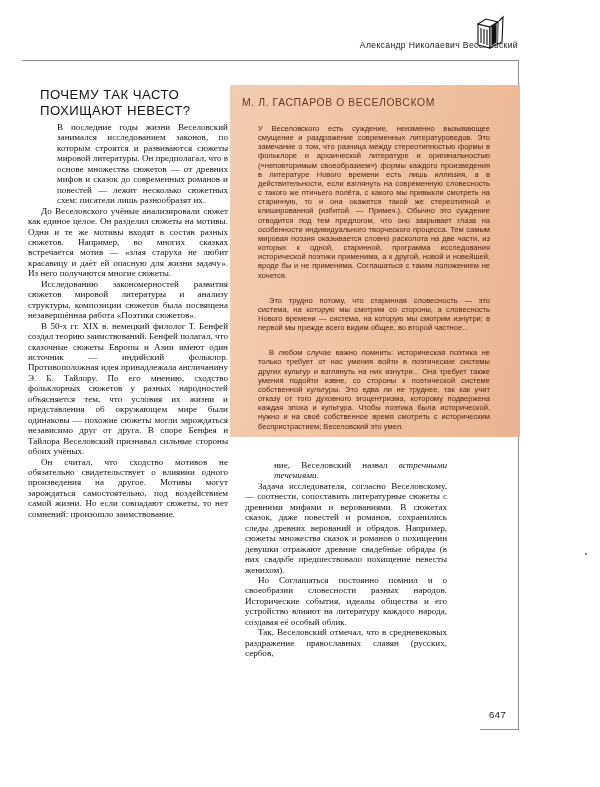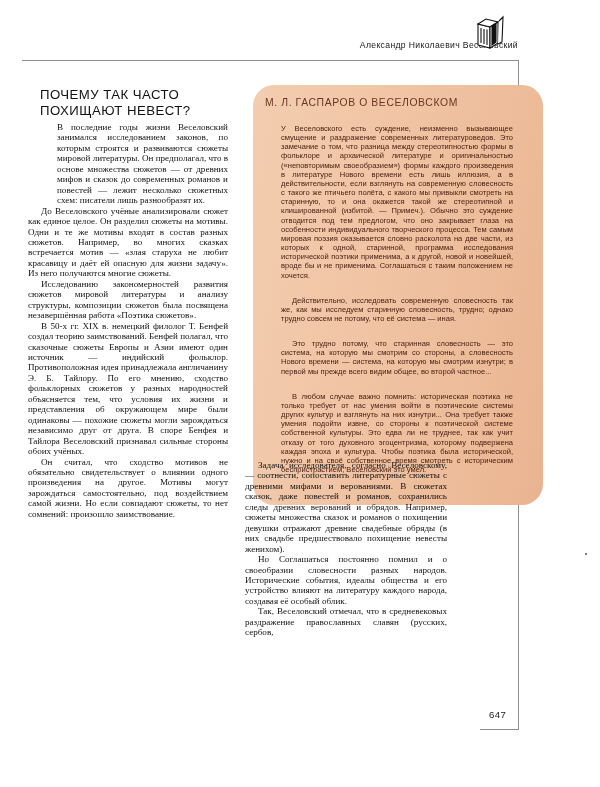--- a/index.html
+++ b/index.html
@@ -102,29 +102,28 @@
     font-size: 13.2px;
     line-height: 16.5px;
     letter-spacing: 0.45px;
     color: #121212;
     font-weight: 400;
   }
 
   
   .infobox {
     position: absolute;
-    left: 253px;
+    left: 230px;
     top: 85px;
     width: 290px;
-    height: 420px;
+    height: 352px;
     background: linear-gradient(100deg, #f3cdb0 0%, #f0c4a4 42%, #edbb98 78%, #e9b391 100%);
     box-sizing: border-box;
     padding: 12px 14px 10px 12px;
     overflow: hidden;
-    border-radius: 21px;
   }
   .infobox-title {
     font-family: "Liberation Sans", sans-serif;
     font-size: 10.4px;
     letter-spacing: 0.6px;
     color: #6c3524;
     margin: 0 0 9px 0;
     white-space: nowrap;
   }
   .infobox-body {
@@ -193,27 +192,27 @@
     <p>До Веселовского учёные анализировали сюжет как единое целое. Он разделил сюжеты на мотивы. Одни и те же мотивы входят в состав разных сюжетов. Например, во многих сказках встречается мотив — «злая старуха не любит красавицу и даёт ей опасную для жизни задачу». Из него получаются многие сюжеты.</p>
     <p>Исследованию закономерностей развития сюжетов мировой литературы и анализу структуры, композиции сюжетов была посвящена незавершённая работа «Поэтика сюжетов».</p>
     <p>В 50-х гг. XIX в. немецкий филолог Т. Бенфей создал теорию заимствований. Бенфей полагал, что сказочные сюжеты Европы и Азии имеют один источник — индийский фольклор. Противоположная идея принадлежала англичанину Э. Б. Тайлору. По его мнению, сходство фольклорных сюжетов у разных народностей объясняется тем, что условия их жизни и представления об окружающем мире были одинаковы — похожие сюжеты могли зарождаться независимо друг от друга. В споре Бенфея и Тайлора Веселовский признавал сильные стороны обоих учёных.</p>
     <p>Он считал, что сходство мотивов не обязательно свидетельствует о влиянии одного произведения на другое. Мотивы могут зарождаться самостоятельно, под воздействием самой жизни. Но если совпадают сюжеты, то нет сомнений: произошло заимствование.</p>
   </div>
 
   <aside class="infobox">
     <div class="infobox-title">М. Л. ГАСПАРОВ О ВЕСЕЛОВСКОМ</div>
     <div class="infobox-body">
       <p class="noindent">У Веселовского есть суждение, неизменно вызывающее смущение и раздражение современных литературоведов. Это замечание о том, что разница между стереотипностью формы в фольклоре и архаической литературе и оригинальностью («неповторимым своеобразием») формы каждого произведения в литературе Нового времени есть лишь иллюзия, а в действительности, если взглянуть на современную словесность с такого же птичьего полёта, с какого мы привыкли смотреть на старинную, то и она окажется такой же стереотипной и клишированной (избитой. — Примеч.). Обычно это суждение отводится под тем предлогом, что оно закрывает глаза на особенности индивидуального творческого процесса. Тем самым мировая поэзия оказывается словно расколота на две части, из которых к одной, старинной, программа исследования исторической поэтики применима, а к другой, новой и новейшей, вроде бы и не применима. Соглашаться с таким положением не хочется.</p>
-      <p>Действительно, исследовать современную словесность так же, как мы исследуем старинную словесность, трудно; однако трудно совсем не потому, что её система — иная.</p>
       <p>Это трудно потому, что старинная словесность — это система, на которую мы смотрим со стороны, а словесность Нового времени — система, на которую мы смотрим изнутри; в первой мы прежде всего видим общее, во второй частное...</p>
       <p>В любом случае важно помнить: историческая поэтика не только требует от нас умения войти в поэтические системы других культур и взглянуть на них изнутри... Она требует также умения подойти извне, со стороны к поэтической системе собственной культуры. Это едва ли не труднее, так как учит отказу от того духовного эгоцентризма, которому подвержена каждая эпоха и культура. Чтобы поэтика была исторической, нужно и на своё собственное время смотреть с историческим беспристрастием; Веселовский это умел.</p>
     </div>
   </aside>
 
   <div class="col col-right">
+    <p class="noindent"><span>ние, Веселовский назвал </span><em class="it">встречными течениями.</em></p>
     <p>Задача исследователя, согласно Веселовскому, — соотнести, сопоставить литературные сюжеты с древними мифами и верованиями. В сюжетах сказок, даже повестей и романов, сохранились следы древних верований и обрядов. Например, сюжеты множества сказок и романов о похищении девушки отражают древние свадебные обряды (в них свадьбе предшествовало похищение невесты женихом).</p>
     <p>Но Соглашаться постоянно помнил и о своеобразии словесности разных народов. Исторические события, идеалы общества и его устройство влияют на литературу каждого народа, создавая её особый облик.</p>
     <p>Так, Веселовский отмечал, что в средневековых раздражение православных славян (русских, сербов,</p>
   </div>
 
   <div class="folio">647</div>
 
 </div>
 
 </body></html>

